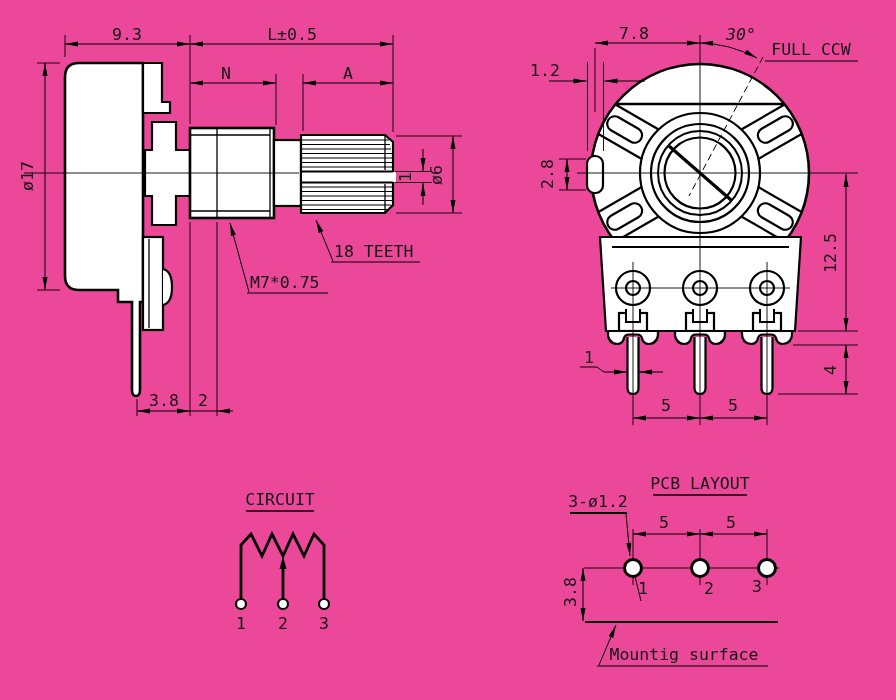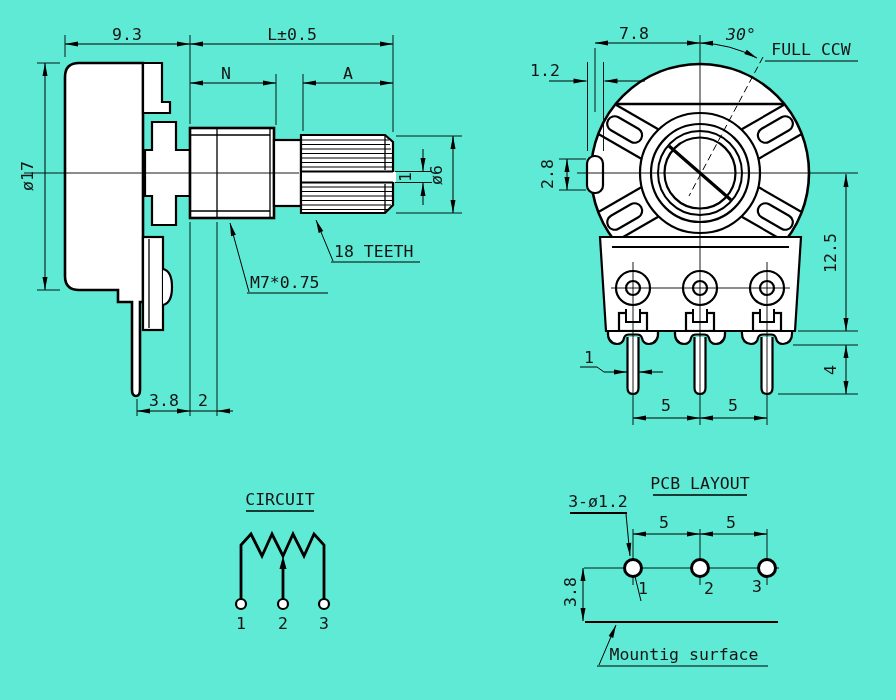--- a/index.html
+++ b/index.html
@@ -1,16 +1,16 @@
 <!DOCTYPE html>
 <html><head>
 <meta charset="utf-8">
 <style>
   html,body{margin:0;padding:0;background:#fff;}
-  #stage{position:relative;width:896px;height:700px;background:#5eead4;overflow:hidden;}
+  #stage{position:relative;width:896px;height:700px;background:#ec4899;overflow:hidden;}
   svg{display:block;}
   .thick{stroke:#000;stroke-width:2.6;fill:none;}
   .med{stroke:#000;stroke-width:2.2;fill:none;}
   .med3{stroke:#000;stroke-width:2;fill:none;}
   .thin{stroke:#000;stroke-width:1;fill:none;}
   .cl{stroke:#000;stroke-width:0.9;fill:none;}
   .hair{stroke:#000;stroke-width:1.3;fill:none;}
   .wfill{fill:#ffffff;}
   .t{font-family:"DejaVu Sans Mono","Liberation Mono",monospace;font-size:16.5px;fill:#141414;}
   .ti{font-style:italic;}

